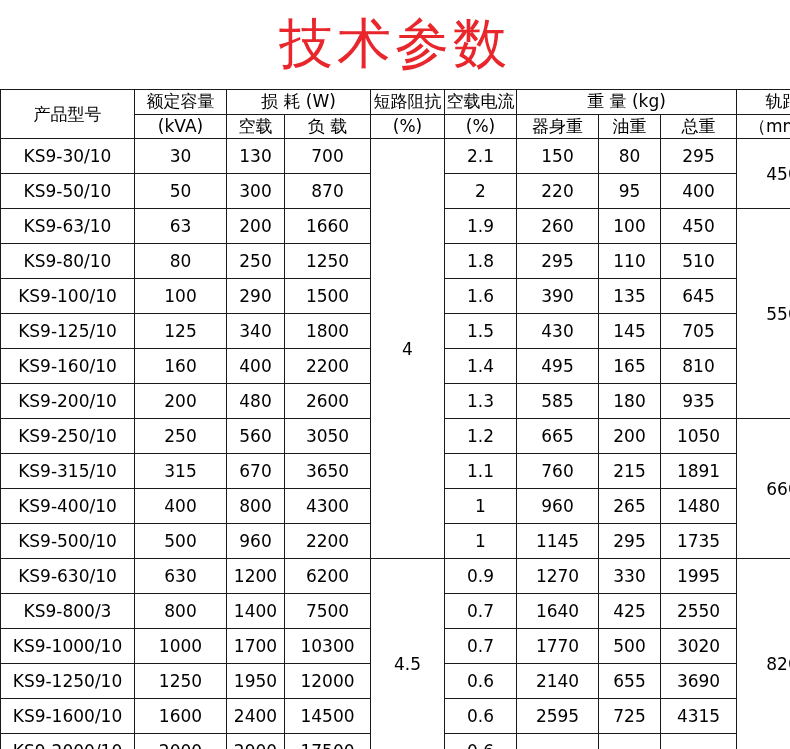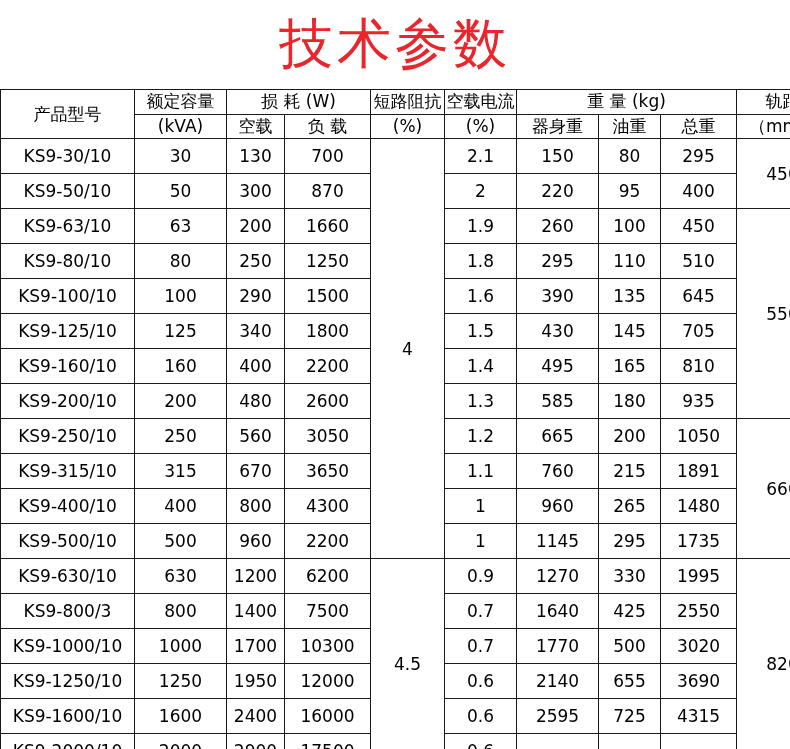--- a/index.html
+++ b/index.html
@@ -289,21 +289,21 @@
           <td class="row-cell num">12000</td>
           <td class="row-cell num">0.6</td>
           <td class="row-cell num">2140</td>
           <td class="row-cell num">655</td>
           <td class="row-cell num">3690</td>
         </tr>
         <tr>
           <td class="row-cell model-cell">KS9-1600/10</td>
           <td class="row-cell num">1600</td>
           <td class="row-cell num">2400</td>
-          <td class="row-cell num">16000</td>
+          <td class="row-cell num">14500</td>
           <td class="row-cell num">0.6</td>
           <td class="row-cell num">2595</td>
           <td class="row-cell num">725</td>
           <td class="row-cell num">4315</td>
         </tr>
         <tr>
           <td class="row-cell model-cell">KS9-2000/10</td>
           <td class="row-cell num">2000</td>
           <td class="row-cell num">2900</td>
           <td class="row-cell num">17500</td>

